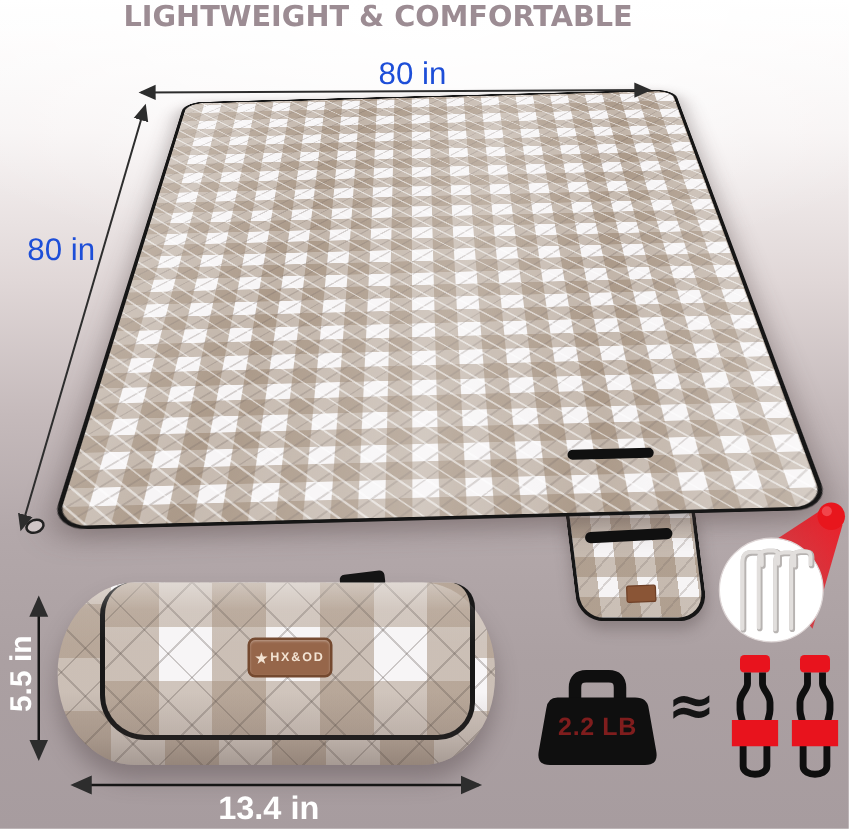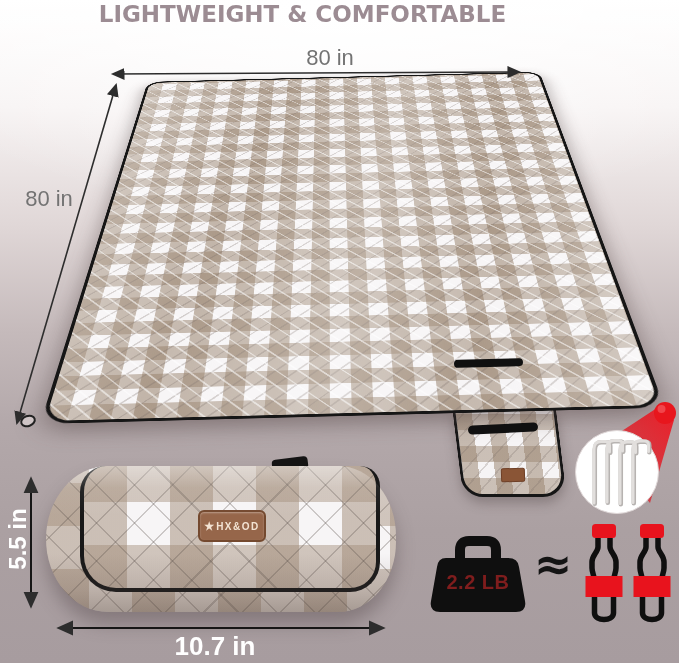--- a/index.html
+++ b/index.html
@@ -77,21 +77,21 @@
   .roll-buckle{position:absolute;left:226px;top:-8px;width:36px;height:13px;background:#141414;border-radius:4px;transform:rotate(-7deg);z-index:1;}
   .roll-label{
     position:absolute;left:152px;top:44px;width:64px;height:28px;
     background:#96664a;border:2px solid #74492f;border-radius:6px;
     color:#f3e3d3;font-size:10px;font-weight:bold;letter-spacing:1.5px;
     display:flex;align-items:center;justify-content:center;gap:2px;
     box-shadow:inset 0 1px 2px rgba(255,255,255,0.35);z-index:3;
   }
   .roll-label .star{font-size:11px;letter-spacing:0;}
   
-  .dim{color:#737373;font-size:22px;z-index:6;}
+  .dim{color:#1d4ed8;font-size:25px;z-index:6;}
   .dim-top{left:270px;top:45px;width:120px;text-align:center;}
   .dim-left{left:16px;top:186px;width:66px;text-align:center;}
   .dim-white{color:#ffffff;font-weight:bold;z-index:6;}
   .dim-roll-h{left:-32px;top:525px;width:100px;text-align:center;font-size:24px;transform:rotate(-90deg);}
   .dim-roll-w{left:150px;top:631px;width:130px;text-align:center;font-size:26px;}
   .weight-text{left:436px;top:571px;width:84px;text-align:center;font-size:20px;font-weight:bold;color:#7f1d1d;letter-spacing:0.5px;z-index:6;}
   .approx-symbol{left:528px;top:541px;width:50px;text-align:center;font-size:46px;font-weight:bold;color:#141414;line-height:1;z-index:6;font-family:"DejaVu Sans",sans-serif;}
   .overlay{left:0;top:0;z-index:5;}
 </style>
 </head>
@@ -167,16 +167,16 @@
   <g transform="translate(632,524)">
     <rect x="8" y="0" width="24" height="14" rx="3.5" fill="#e8131d"></rect>
     <path d="M14,14 V23 C14,28 8,31 8,38 V44 C8,49 10.5,52 10.5,57 V89 C10.5,97.5 29.5,97.5 29.5,89 V57 C29.5,52 32,49 32,44 V38 C32,31 26,28 26,23 V14" fill="none" stroke="#0f0f0f" stroke-width="5.5" stroke-linejoin="round"></path>
     <rect x="1.5" y="52" width="37" height="21" fill="#e8131d"></rect>
   </g>
 </svg>
 
 <div class="abs dim dim-top">80 in</div>
 <div class="abs dim dim-left">80 in</div>
 <div class="abs dim-white dim-roll-h">5.5 in</div>
-<div class="abs dim-white dim-roll-w">10.7 in</div>
+<div class="abs dim-white dim-roll-w">13.4 in</div>
 
 <div class="abs weight-text">2.2 LB</div>
 <div class="abs approx-symbol">≈</div>
 
 </body></html>

